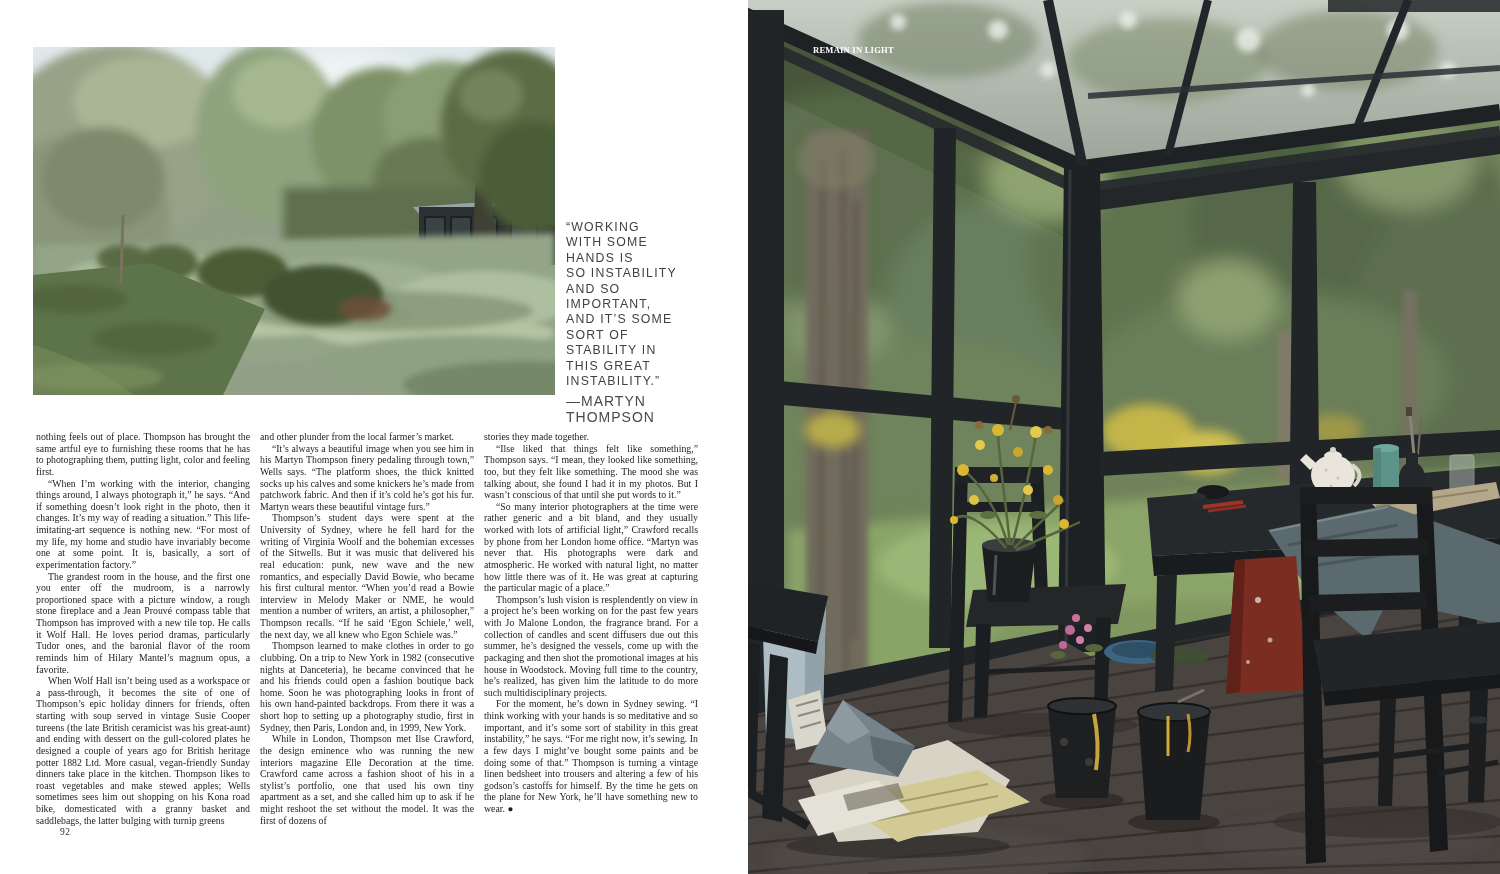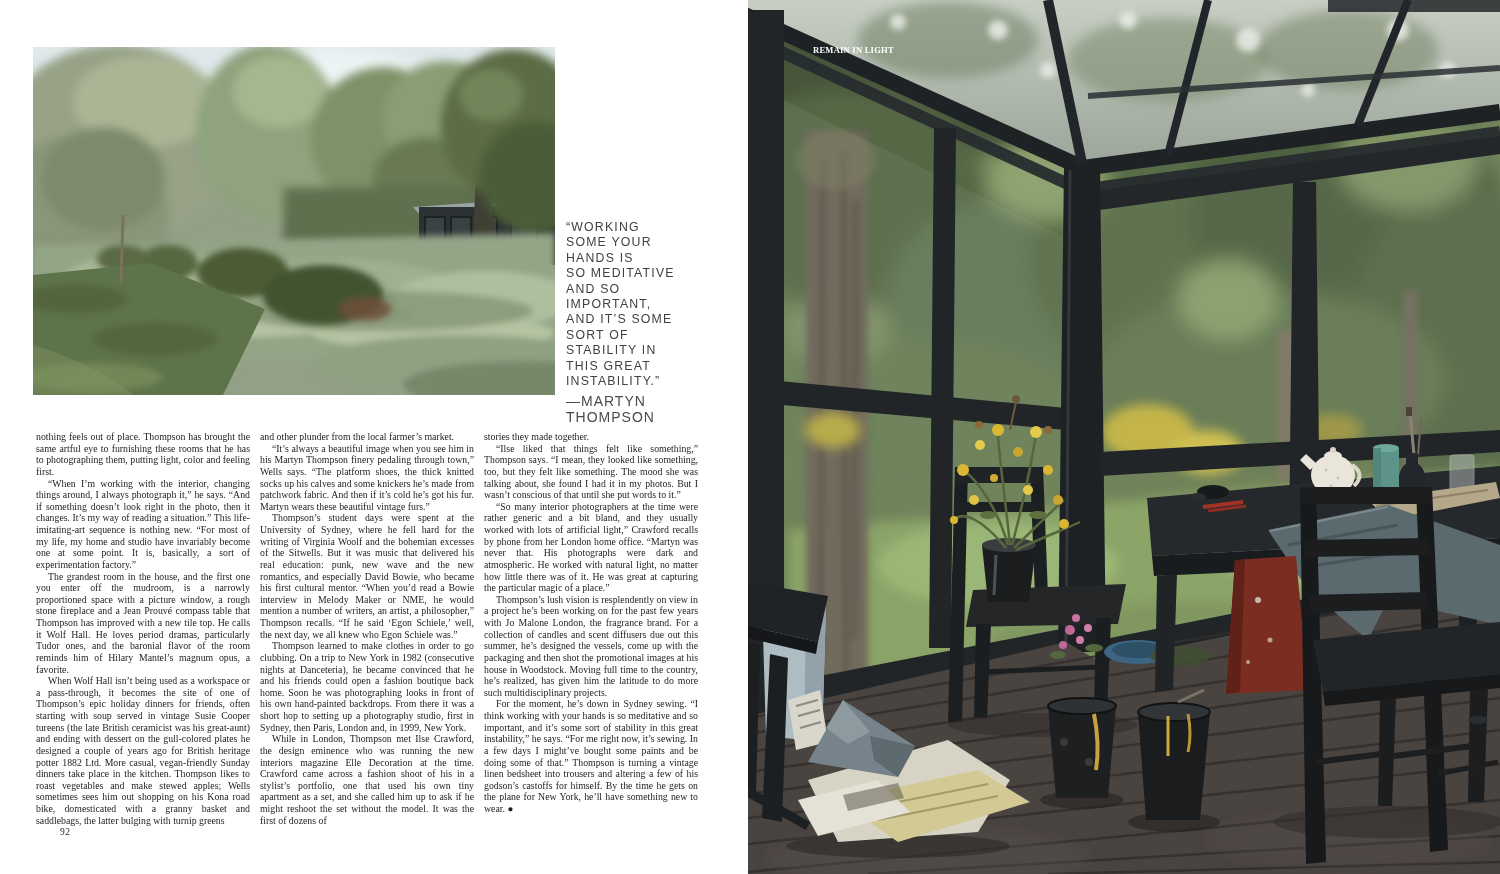--- a/index.html
+++ b/index.html
@@ -113,23 +113,23 @@
             <ellipse cx="60" cy="330" rx="70" ry="14" fill="#81955f" opacity=".6"></ellipse>
           </g>
           <path d="M88,236 L90,168" stroke="#7a7260" stroke-width="3" fill="none"></path>
         </g>
       </svg>
     </figure>
 
     <aside class="pullquote">
       <div class="pq-lines">
           <div>“WORKING</div>
-          <div>SOME YOUR</div>
+          <div>WITH SOME</div>
           <div>HANDS IS</div>
-          <div>SO MEDITATIVE</div>
+          <div>SO INSTABILITY</div>
           <div>AND SO</div>
           <div>IMPORTANT,</div>
           <div>AND IT’S SOME</div>
           <div>SORT OF</div>
           <div>STABILITY IN</div>
           <div>THIS GREAT</div>
           <div>INSTABILITY.”</div>
         </div>
       <div class="pq-attr">—MARTYN THOMPSON</div>
     </aside>

